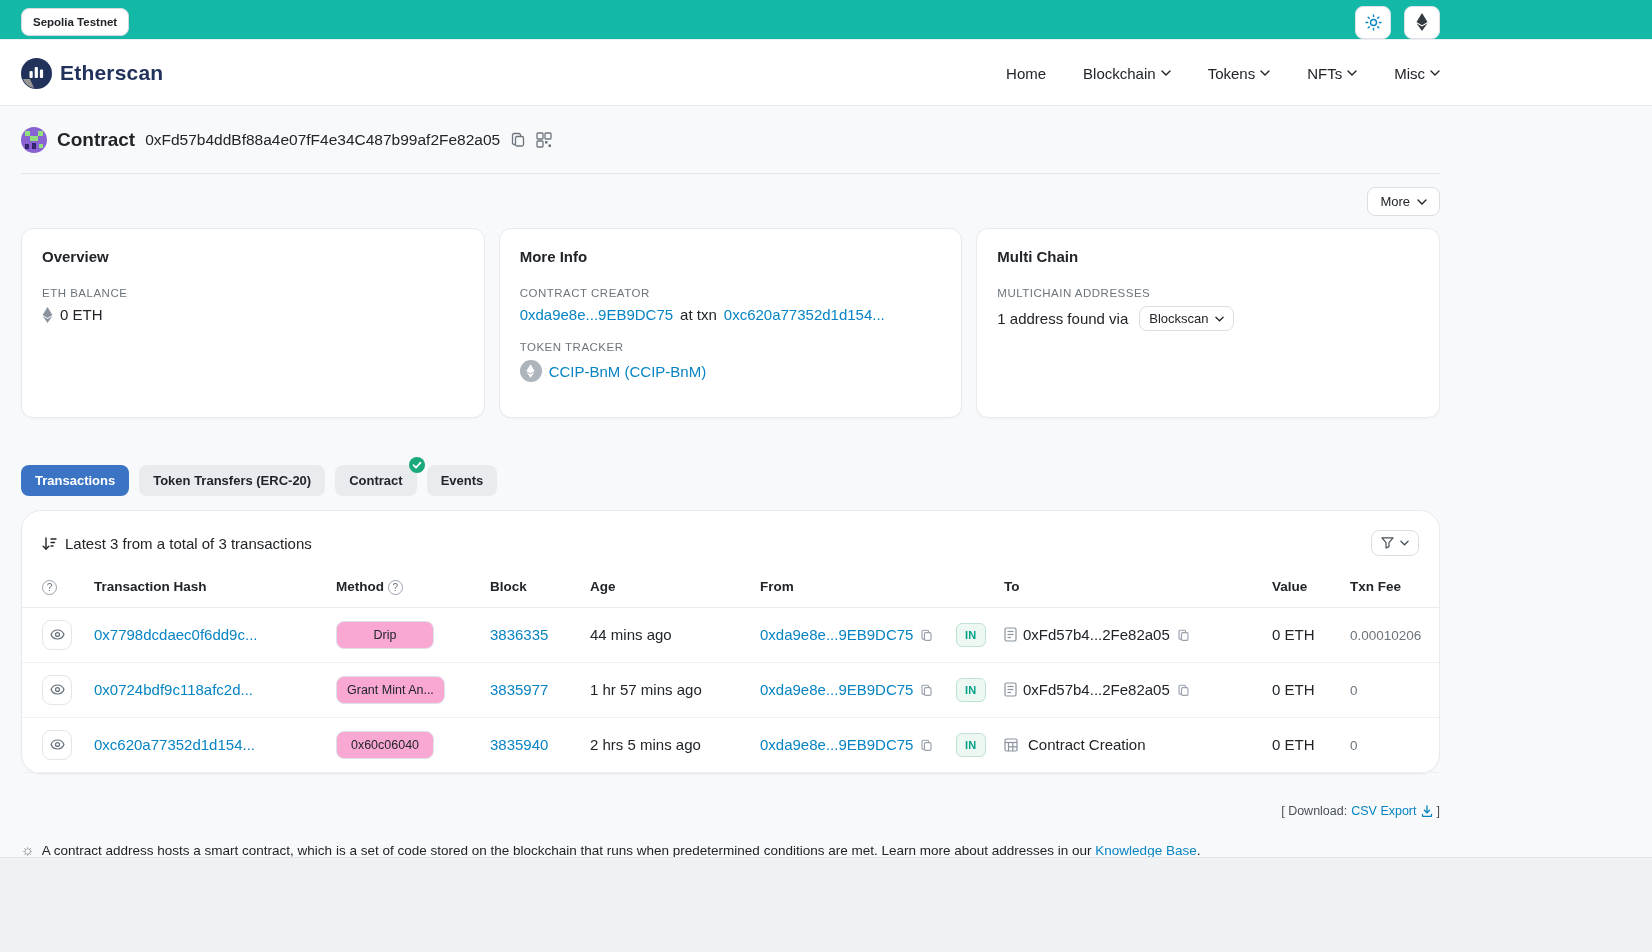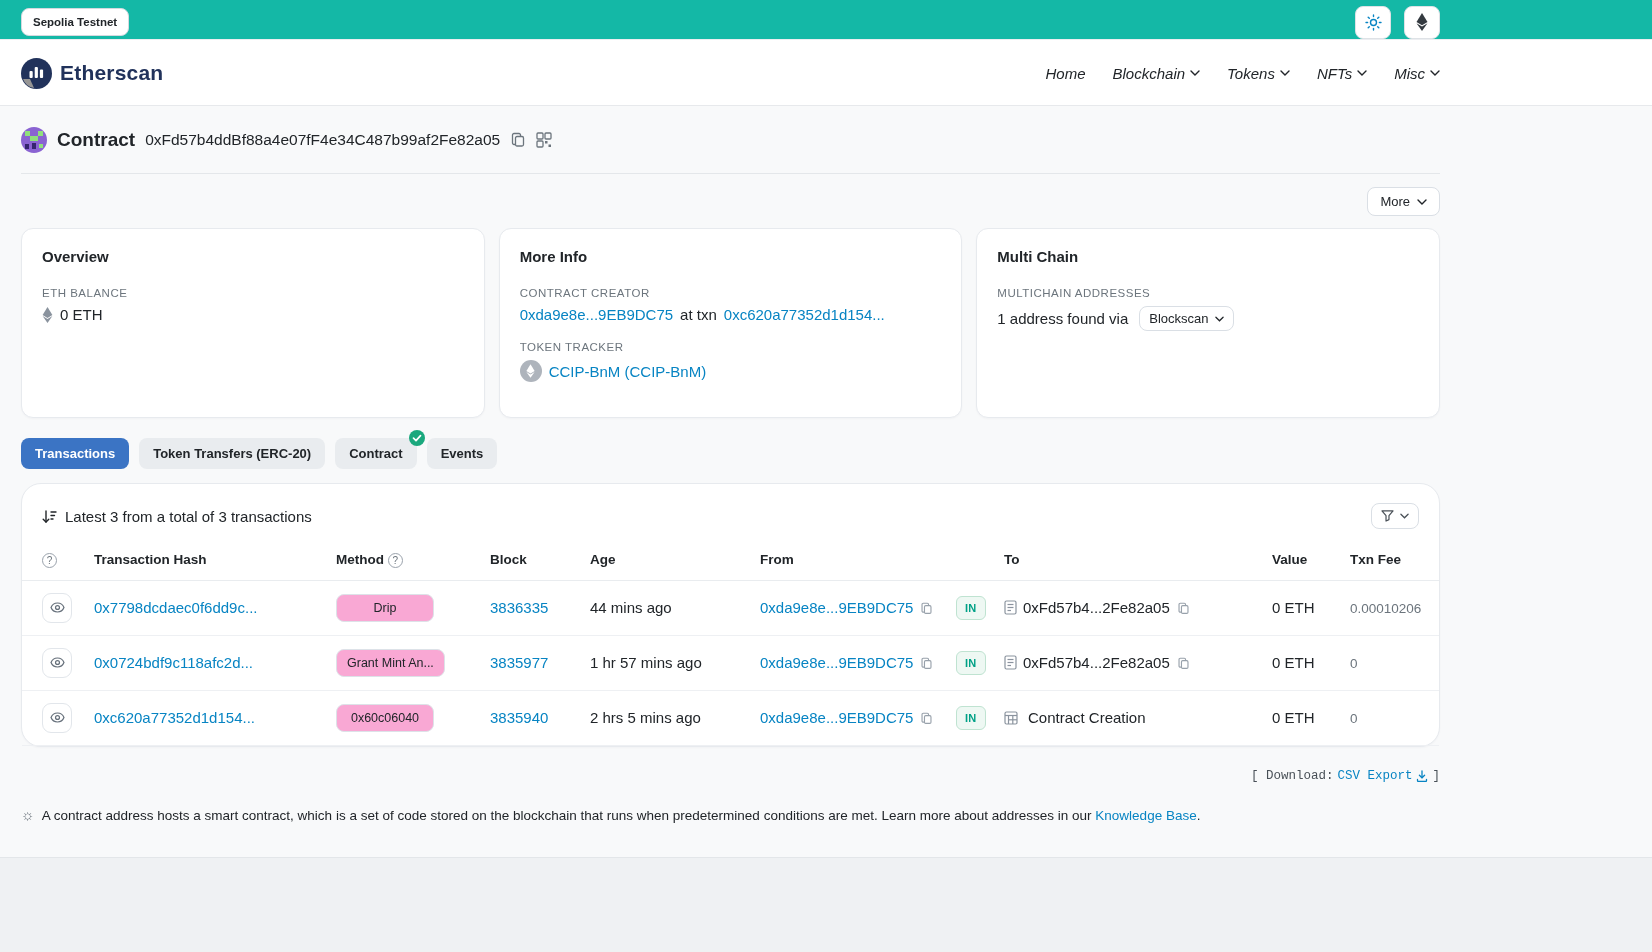--- a/index.html
+++ b/index.html
@@ -32,21 +32,21 @@
   .icon-btn {
     width:36px; height:33px; border:1px solid #dee2e6; border-radius:8px;
     background:#fff; display:flex; align-items:center; justify-content:center; cursor:pointer; padding:0;
   }
 
   
   .navbar { background:#fff; border-bottom:1px solid #e7e9ec; height:66px; }
   .navbar .container { height:66px; display:flex; align-items:center; justify-content:space-between; }
   .brand { display:flex; align-items:center; gap:8px; cursor:pointer; }
   .brand-text { font-size:21px; font-weight:600; color:#21325b; letter-spacing:.2px; }
-  .nav-items { display:flex; align-items:flex-end; gap:27px;font-style:italic; }
+  .nav-items { display:flex; align-items:flex-end; gap:37px; }
   .nav-item { display:flex; align-items:center; gap:5px; font-size:15px; color:#212529; cursor:pointer; }
 
   
   .page-head { padding-top:21px; display:flex; align-items:center; gap:10px; }
   .page-title { font-size:19px; font-weight:700; }
   .page-address { font-size:15.5px; color:#212529; }
   .head-icon { color:#6c757d; cursor:pointer; display:flex; align-items:center; }
   .divider { border:0; border-top:1px solid #e4e7ea; margin:20px 0 0; }
   .more-row { display:flex; justify-content:flex-end; margin-top:13px; }
   .more-btn {
@@ -70,21 +70,21 @@
     width:22px; height:22px; border-radius:50%; background:#aeb4bc;
     display:inline-flex; align-items:center; justify-content:center;
   }
   .provider-btn {
     display:inline-flex; align-items:center; gap:6px; cursor:pointer; margin-left:4px;
     border:1px solid #dadfe5; background:#fff; border-radius:8px; padding:4px 9px;
     font-size:13px; color:#212529; font-family:inherit;
   }
 
   
-  .tabs { margin-top:20px; display:flex; align-items:center; gap:10px; }
+  .tabs { margin-top:47px; display:flex; align-items:center; gap:10px; }
   .tab {
     background:#e9ecef; border-radius:8px; padding:8px 14px; cursor:pointer;
     font-size:13px; font-weight:600; color:#212529; position:relative; white-space:nowrap;
   }
   .tab.active { background:#3b74c4; color:#fff; }
   .tab .verified-check { position:absolute; top:-8px; right:-8px; }
 
   
   .table-card { margin-top:14px; background:#fff; border:1px solid #e7eaee; border-radius:20px; box-shadow:0 1px 2px rgba(30,40,60,.03); }
   .table-head { display:flex; align-items:center; justify-content:space-between; padding:19px 20px 13px; }
@@ -121,21 +121,21 @@
     display:inline-block; background:#eef8f3; border:1px solid #bfe3d1; color:#00a186;
     font-size:11px; font-weight:700; padding:5px 8px; border-radius:6px; letter-spacing:.3px;
   }
   .copy-btn { color:#98a1ab; margin-left:7px; cursor:pointer; display:inline-flex; vertical-align:-2px; }
   .doc-icon { color:#8a939e; margin-right:6px; display:inline-flex; vertical-align:-2px; }
   .fee { color:#6c757d; font-size:13.5px; }
   .dark { color:#212529; }
 
   .download-row {
     display:flex; justify-content:flex-end; align-items:center; gap:4px;
-    margin-top:22px; font-size:12.5px; color:#495057;font-family:Liberation Mono, monospace;
+    margin-top:30px; font-size:12.5px; color:#495057;
   }
   .download-row .csv { color:#0784c3; font-weight:500; cursor:pointer; display:inline-flex; align-items:center; gap:4px;justify-content:center; }
 
   .footnote { margin-top:23px; display:flex; align-items:flex-start; gap:7px; font-size:13.5px; color:#212529; line-height:1.45; }
   .footnote .bulb { color:#6c757d; font-size:15px; line-height:1.2; }
 
   .page-footer { position:absolute; left:0; right:0; bottom:0; height:95px; background:#eff1f3; border-top:1px solid #e3e6e9; }
 
   svg { display:block; }
 </style>

